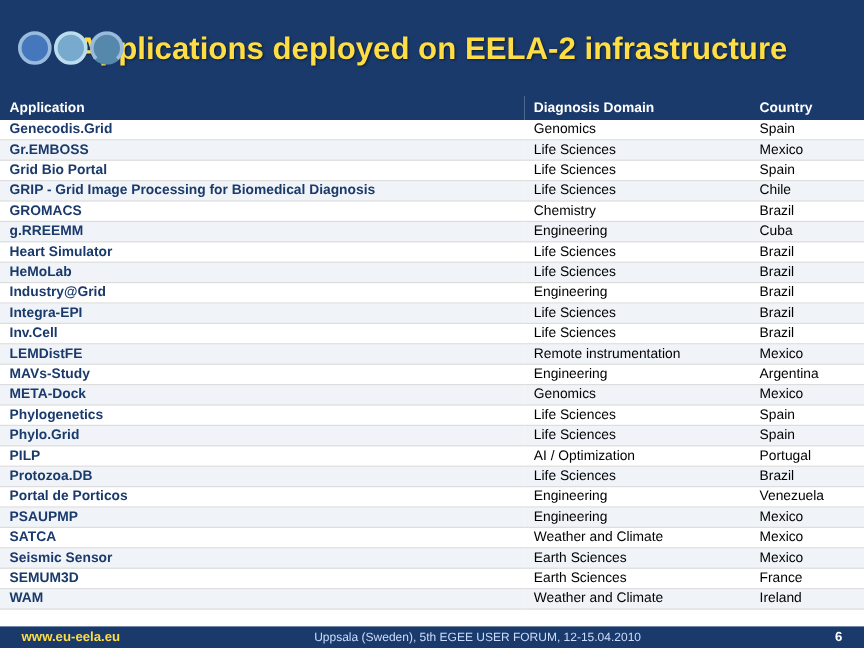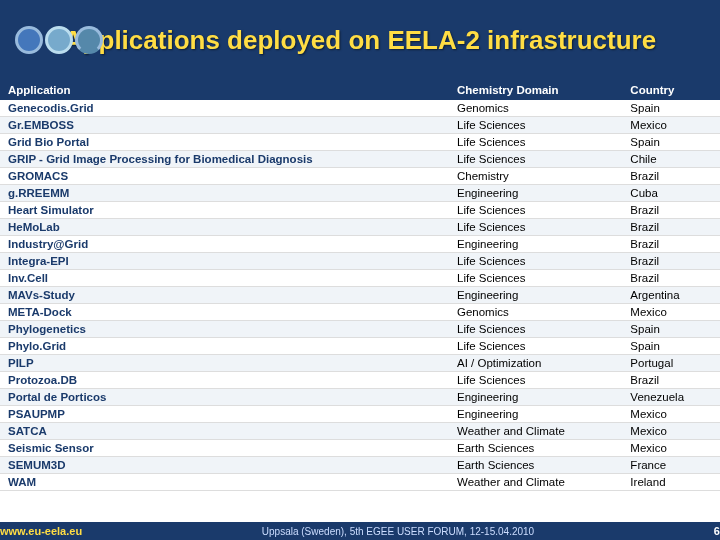--- a/index.html
+++ b/index.html
@@ -108,21 +108,21 @@
 
     tbody td:first-child {
       font-weight: bold;
       color: #1a3a6b;
     }
 
     .footer {
       background: #1a3a6b;
       color: white;
       font-size: 10px;
-      padding: 3px 0;
+      padding: 3px 18px;
       display: flex;
       justify-content: space-between;
       align-items: flex-end;
       position: absolute;
       bottom: 0;
       width: 100%;
     }
 
     .footer-url {
       color: #ffdd44;
@@ -160,21 +160,21 @@
   </div>
   <h1 class="header-title">Applications deployed on EELA-2 infrastructure</h1>
 </div>
 
 <div class="main-content">
   <div class="table-container">
     <table>
       <thead>
         <tr>
           <th>Application</th>
-          <th>Chemistry Domain</th>
+          <th>Diagnosis Domain</th>
           <th>Country</th>
         </tr>
       </thead>
       <tbody id="table-body">
       <tr>
             <td>Genecodis.Grid</td>
             <td>Genomics</td>
             <td>Spain</td>
           </tr>
           <tr>
@@ -221,20 +221,25 @@
             <td>Integra-EPI</td>
             <td>Life Sciences</td>
             <td>Brazil</td>
           </tr>
           <tr>
             <td>Inv.Cell</td>
             <td>Life Sciences</td>
             <td>Brazil</td>
           </tr>
           <tr>
+            <td>LEMDistFE</td>
+            <td>Remote instrumentation</td>
+            <td>Mexico</td>
+          </tr>
+          <tr>
             <td>MAVs-Study</td>
             <td>Engineering</td>
             <td>Argentina</td>
           </tr>
           <tr>
             <td>META-Dock</td>
             <td>Genomics</td>
             <td>Mexico</td>
           </tr>
           <tr>

